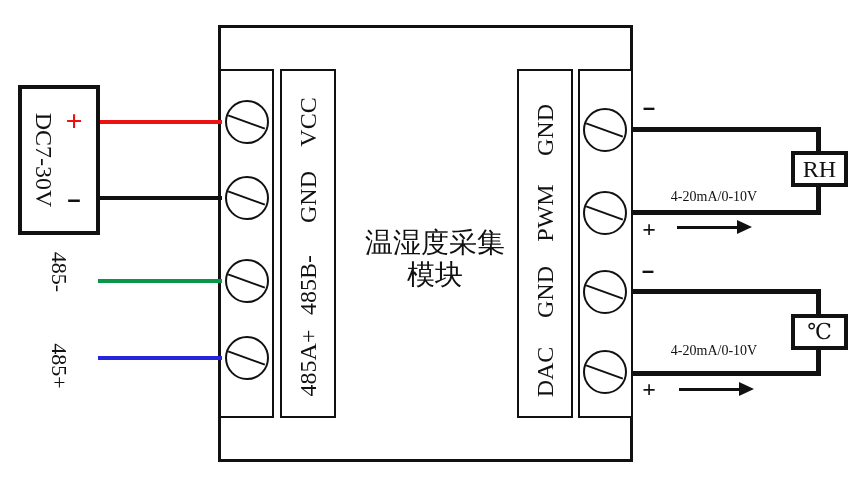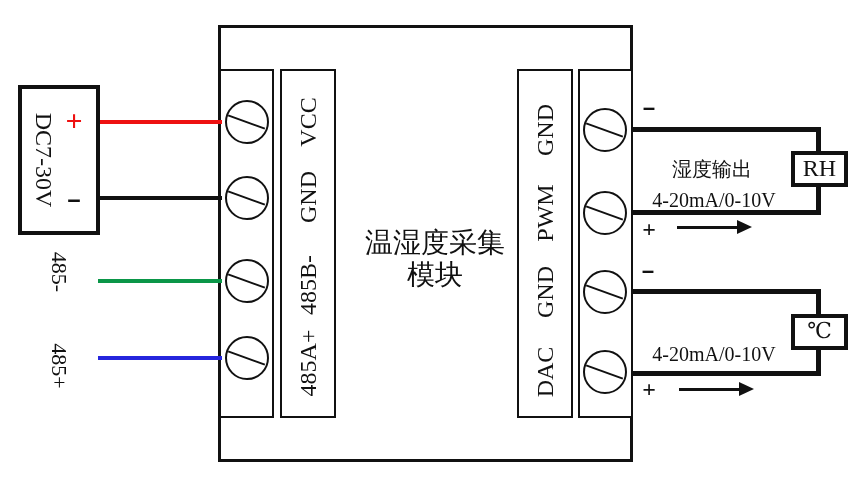--- a/index.html
+++ b/index.html
@@ -19,27 +19,27 @@
              transform:rotate(20deg); }
   .vlabel { position:absolute; white-space:nowrap; line-height:1; }
   .cw  { transform:translate(-50%,-50%) rotate(90deg); }
   .ccw { transform:translate(-50%,-50%) rotate(-90deg); }
   .htext { position:absolute; text-align:center; line-height:1.15; }
   .sign { position:absolute; transform:translate(-50%,-50%); font-weight:bold; line-height:1; }
   .sign.minus { transform:translate(-50%,-50%) scaleX(1.5); }
   .loop { position:absolute; box-sizing:border-box; background:transparent;
           border:5px solid #111; border-left:none; }
   .unitbox { position:absolute; box-sizing:border-box; border:4px solid #111; background:#fff;
-             z-index:2; display:flex; align-items:flex-start; justify-content:center; }
+             z-index:2; display:flex; align-items:center; justify-content:center; }
   .arrow-shaft { position:absolute; height:3px; background:#111; }
   .arrow-head  { position:absolute; width:0; height:0;
                  border-top:7px solid transparent; border-bottom:7px solid transparent;
                  border-left:15px solid #111; }
   .t20 { font-size:20px; }
-  .t18 { font-size:20px; }
+  .t18 { font-size:14px; }
   .t22 { font-size:22px; }
   .t23 { font-size:28px; }
   .t24 { font-size:24px; }
 </style>
 </head>
 <body>
 
 <div id="canvas">
 
   <div class="box module" style="left:218px;top:25px;width:415px;height:437px;"></div>
@@ -95,21 +95,20 @@
   <div class="wire" style="left: 100px; top: 196px; width: 122px; background-color: rgb(17, 17, 17);"></div>
   <div class="wire" style="left: 98px; top: 279px; width: 124px; background-color: rgb(10, 150, 72);"></div>
   <div class="wire" style="left: 98px; top: 356px; width: 124px; background-color: rgb(37, 37, 221);"></div>
 
   <div class="vlabel cw t22" style="left:59px;top:272px;">485-</div>
   <div class="vlabel cw t22" style="left:59px;top:366px;">485+</div>
 
   <div class="loop" style="left:633px;top:127px;width:188px;height:88px;"></div>
   <div class="sign minus" style="left:649px;top:106px;font-size:28px;">-</div>
   <div class="sign" style="left:649px;top:229px;font-size:24px;">+</div>
-  <div class="htext t20" style="left:637px;top:158px;width:150px;">湿度输出</div>
   <div class="htext t18" style="left:634px;top:189px;width:160px;">4-20mA/0-10V</div>
   <div class="unitbox t24" style="left:791px;top:151px;width:57px;height:36px;">
     <span>RH</span>
   </div>
   <div class="arrow-shaft" style="left:677px;top:226px;width:60px;"></div>
   <div class="arrow-head" style="left:737px;top:220px;"></div>
 
   <div class="loop" style="left:633px;top:289px;width:188px;height:87px;"></div>
   <div class="sign minus" style="left:648px;top:269px;font-size:28px;">-</div>
   <div class="sign" style="left:649px;top:389px;font-size:24px;">+</div>

